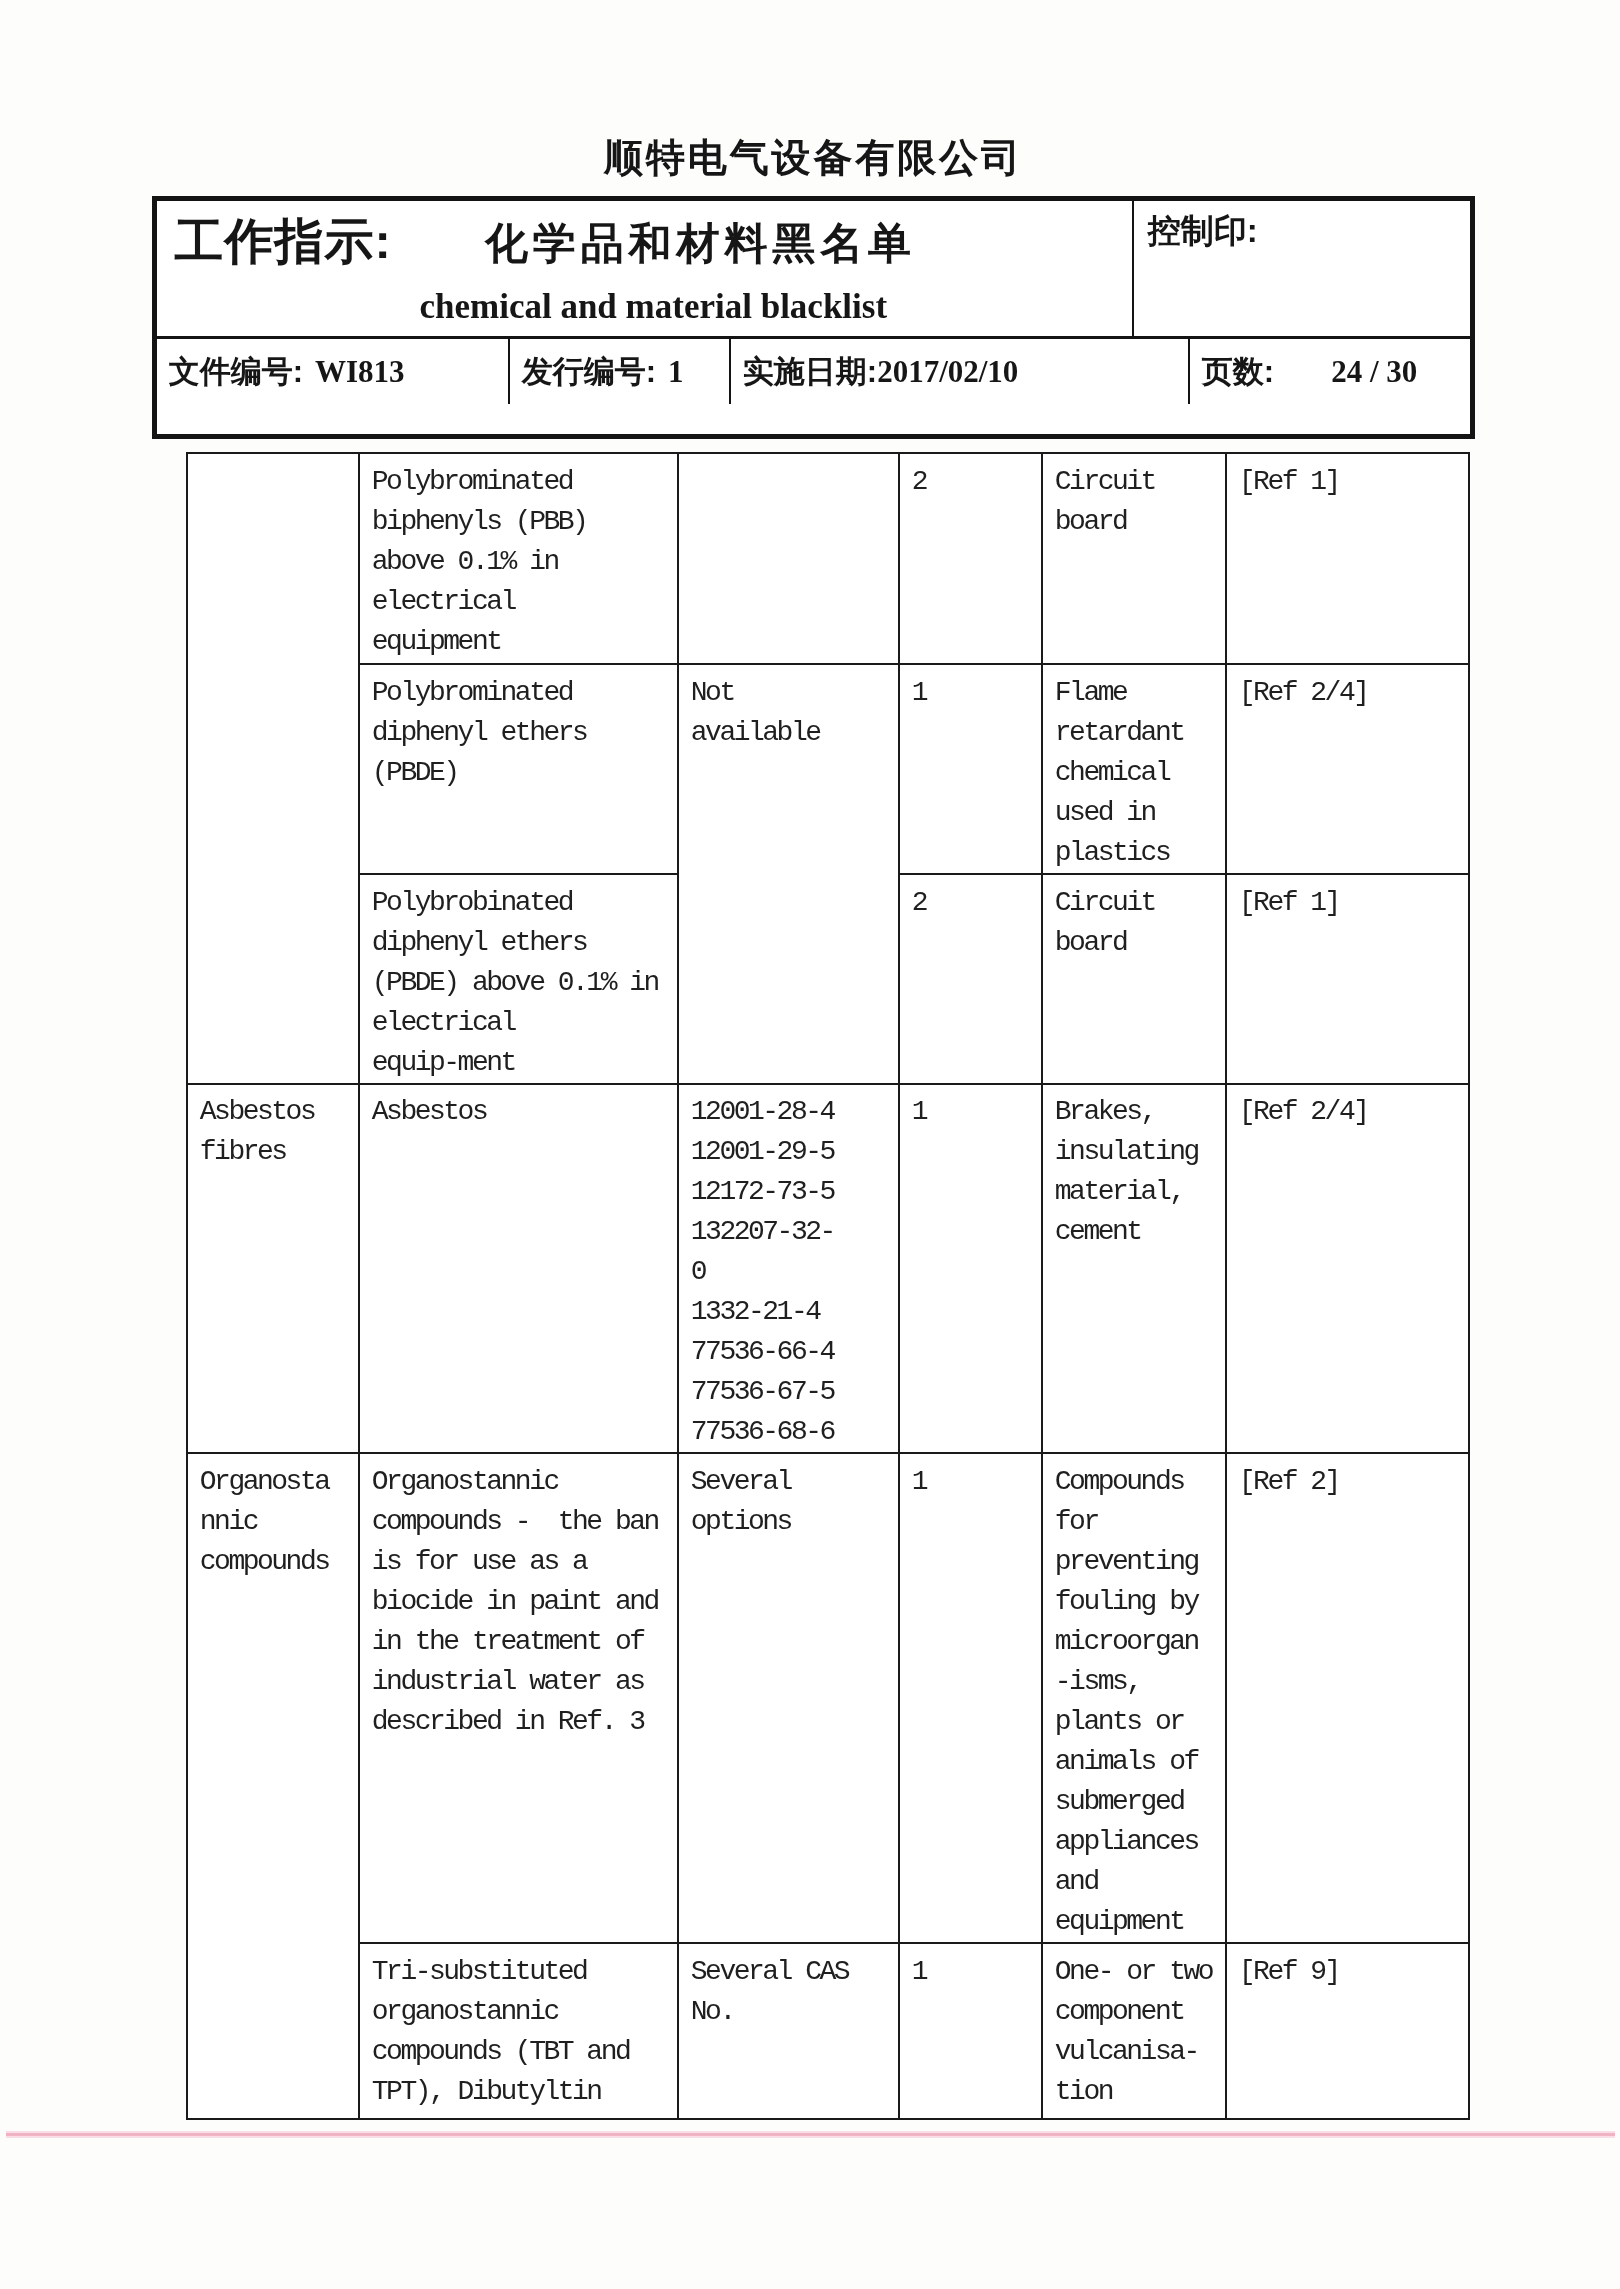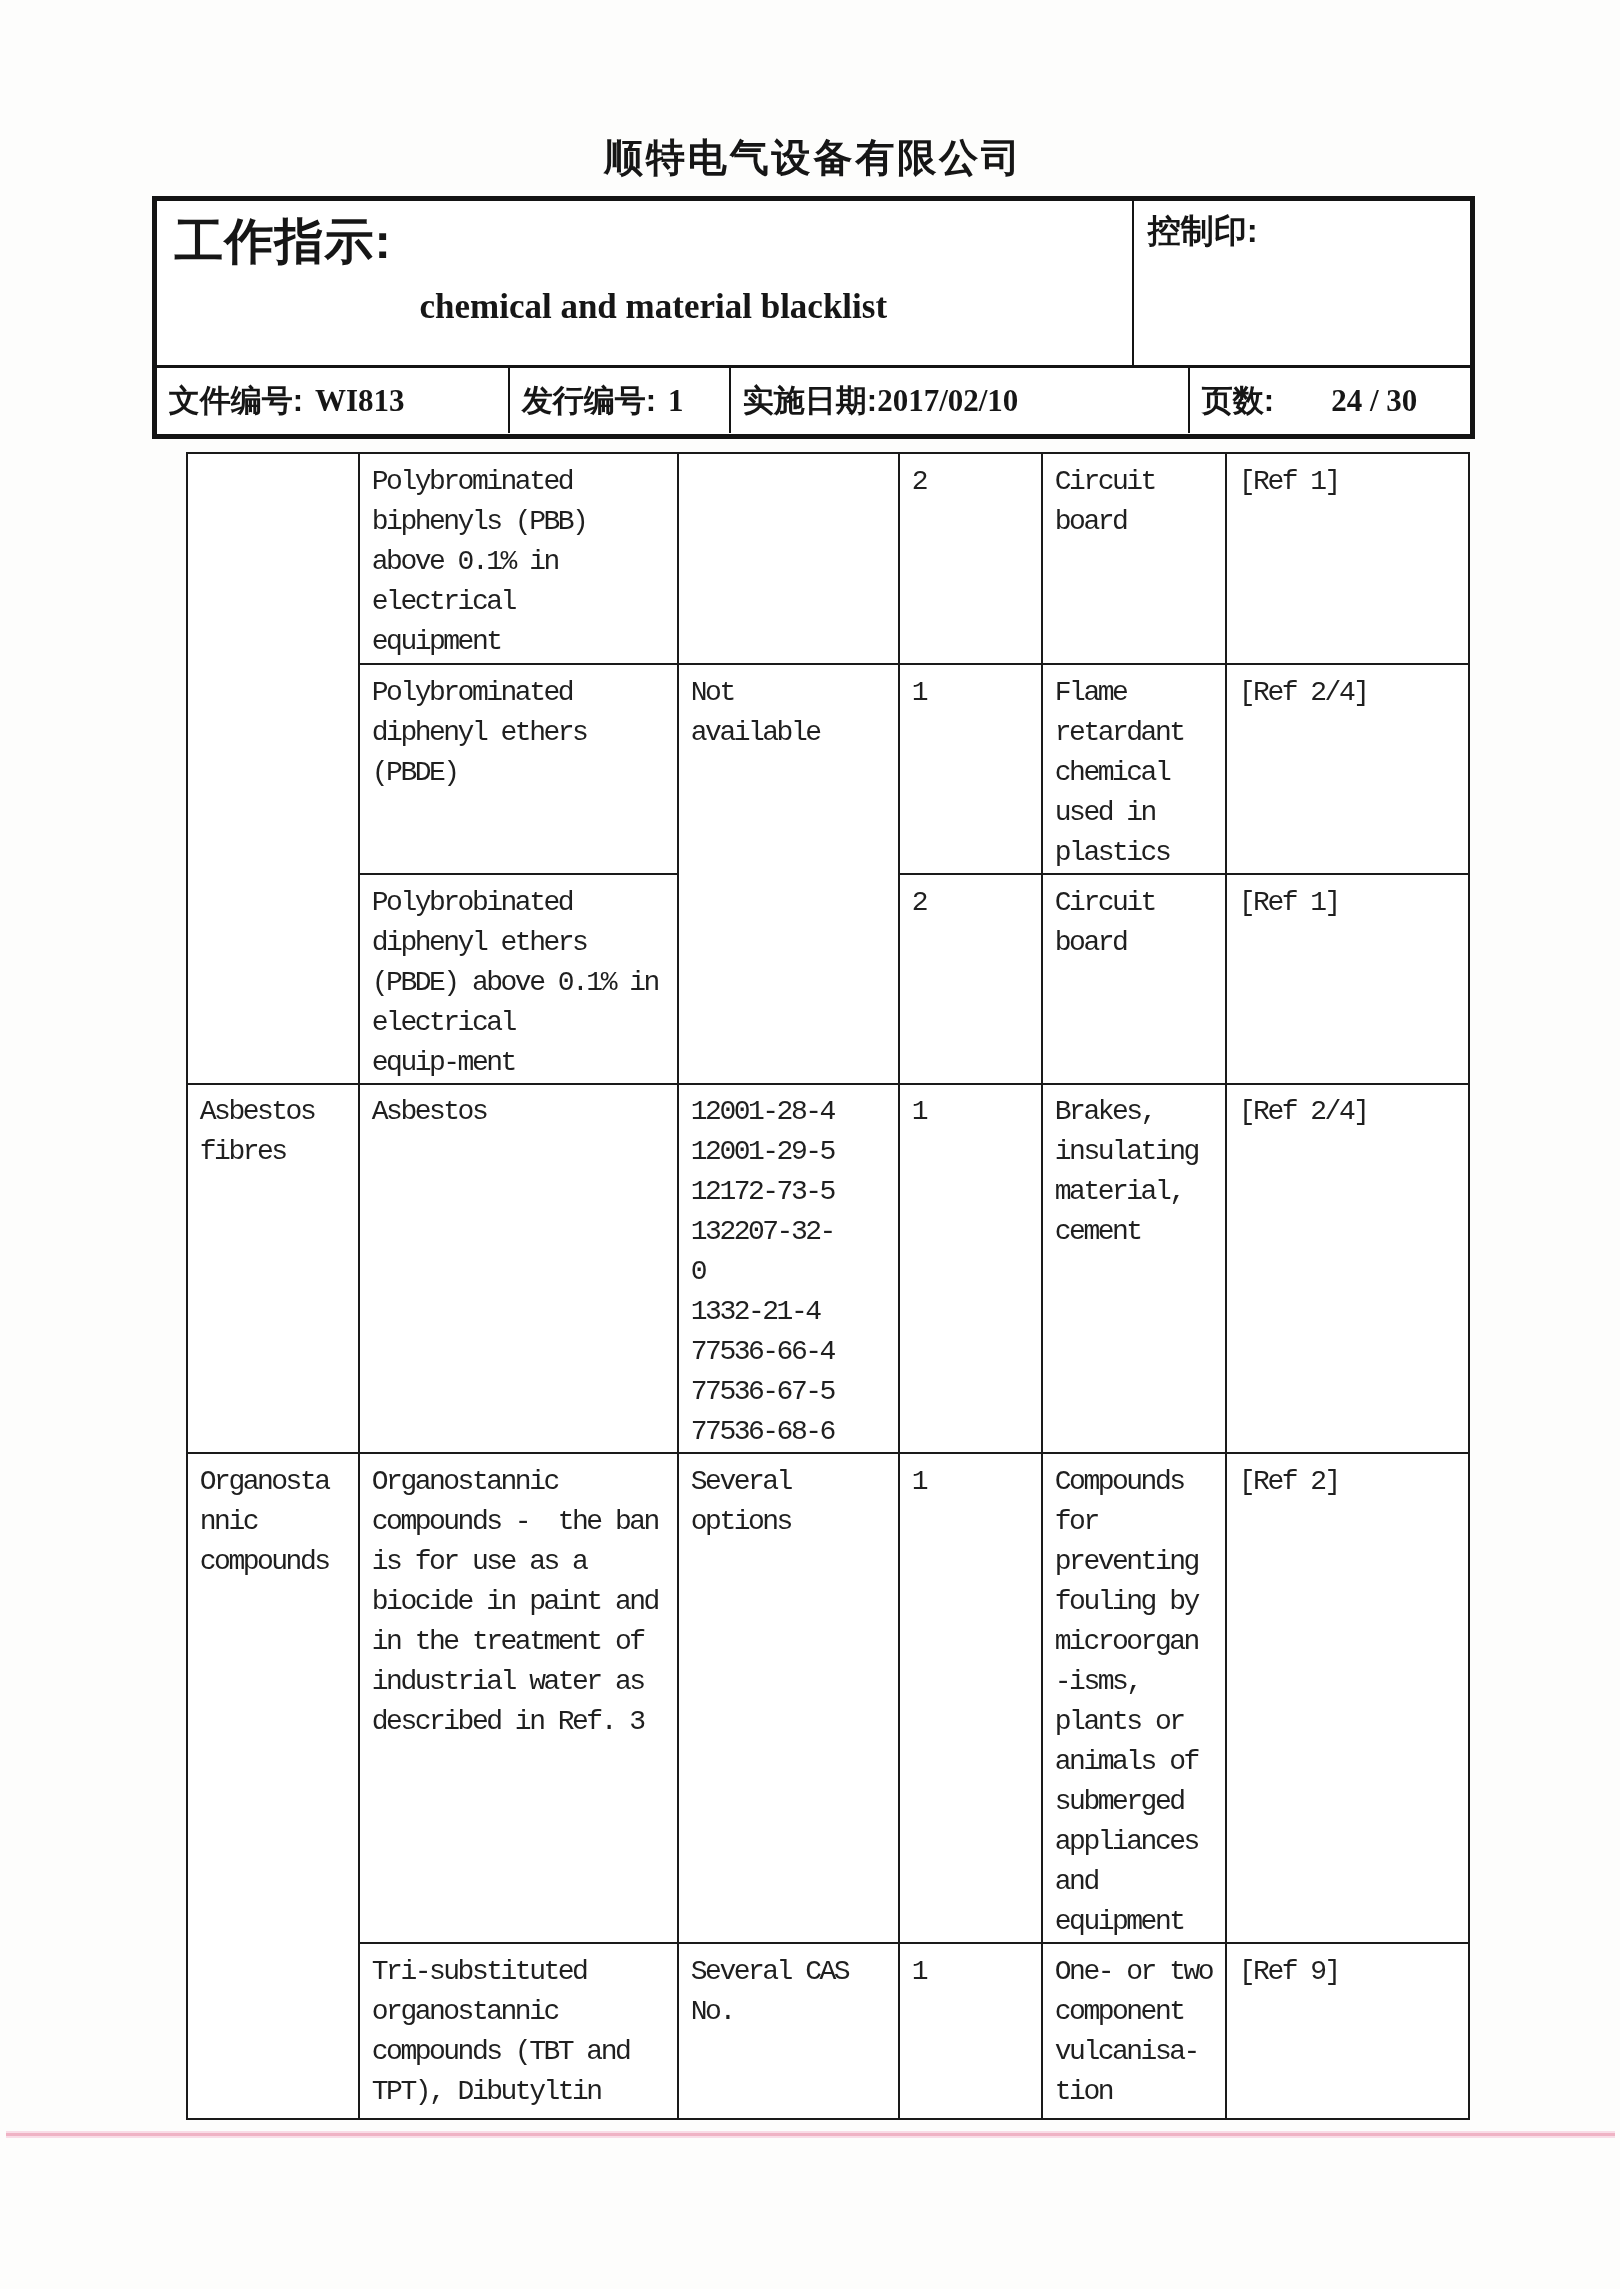--- a/index.html
+++ b/index.html
@@ -11,21 +11,21 @@
   
   .company-title {
     position:absolute; left:152px; top:131px; width:1323px;
     text-align:center; font-size:39px; font-weight:bold; letter-spacing:2.9px;
   }
   
   .header-box {
     position:absolute; left:152px; top:196px; width:1323px; height:243px;
     border:5.9px solid #141414; box-sizing:border-box; background:#fff;
   }
-  .h-row1 { display:flex; height:167px; border-bottom:3.9px solid #141414; box-sizing:border-box; }
+  .h-row1 { display:flex; height:138px; border-bottom:3.9px solid #141414; box-sizing:border-box; }
   .h-cell-main { width:977px; border-right:2.9px solid #141414; box-sizing:border-box; padding:7.8px 0 0 17.6px; }
   .title-line1 { display:flex; align-items:flex-start; }
   .doc-type { font-size:49px; font-weight:bold; letter-spacing:1px; }
   .title-cn { font-size:43px; font-weight:bold; letter-spacing:4.9px; margin-left:93px; margin-top:5.9px; }
   .title-en { font-family:"Liberation Serif", serif; font-size:35px; font-weight:bold; text-align:center; margin-top:11.8px; }
   .h-cell-stamp { flex:1; padding:7.8px 0 0 13.7px; font-size:33px; font-weight:bold; }
   .h-row2 { display:flex; height:65px; }
   .h-info-cell {
     display:flex; align-items:center; box-sizing:border-box;
     border-right:2.9px solid #141414; padding-left:11.8px;
@@ -71,20 +71,21 @@
 
 <div class="page">
 
   <div class="company-title">顺特电气设备有限公司</div>
 
   <div class="header-box">
     <div class="h-row1">
       <div class="h-cell-main">
         <div class="title-line1">
           <span class="doc-type">工作指示:</span>
+          <span class="title-cn">化学品和材料黑名单</span>
         </div>
         <div class="title-en">chemical and material blacklist</div>
       </div>
       <div class="h-cell-stamp">
         <span>控制印:</span>
       </div>
     </div>
     <div class="h-row2">
       <div class="h-info-cell ic1">
         <span>文件编号:</span>

